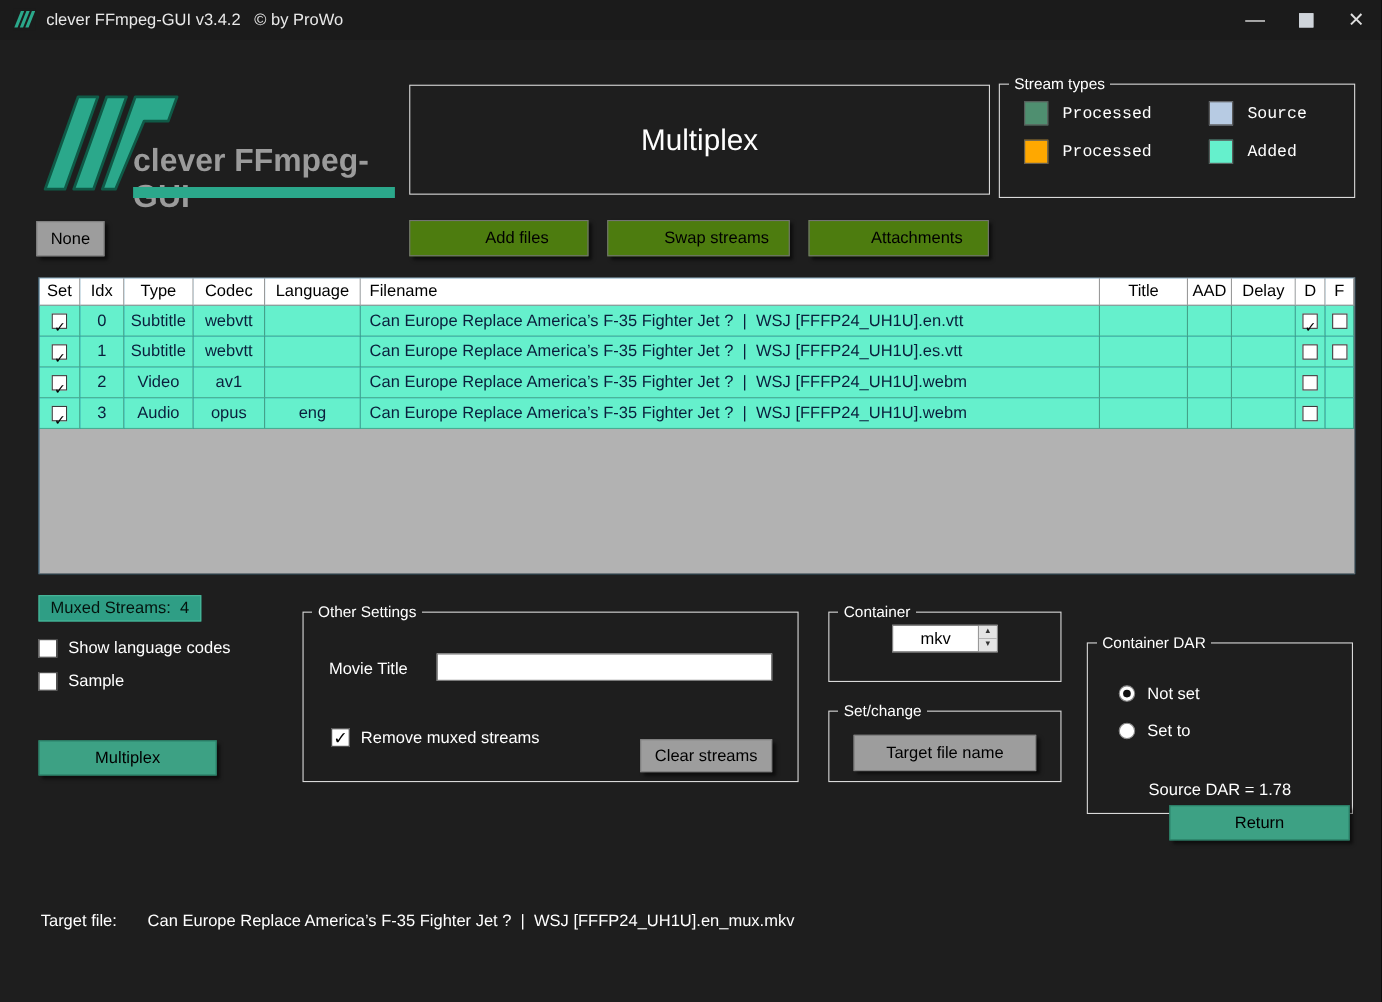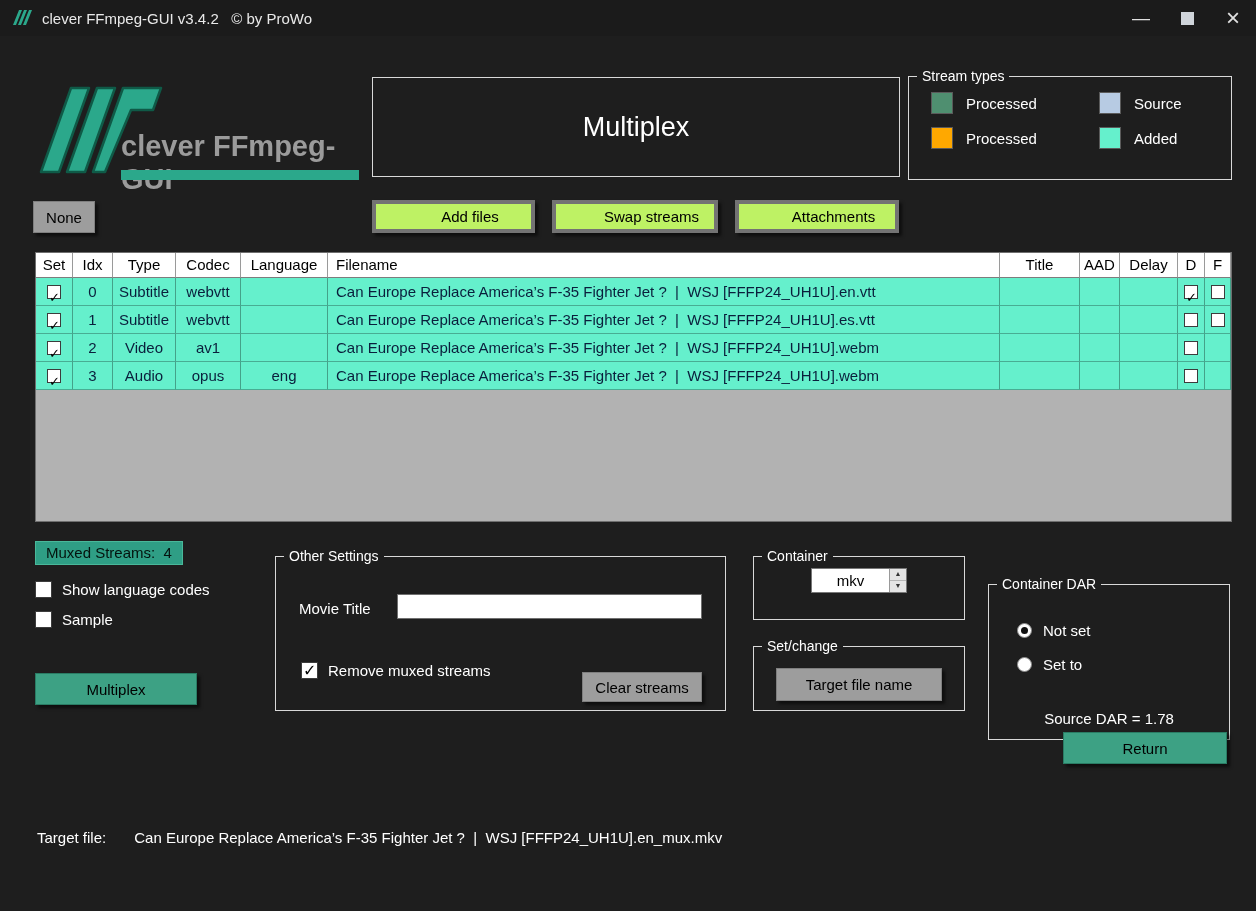--- a/index.html
+++ b/index.html
@@ -34,26 +34,26 @@
   .mode-title { color:#ffffff; font-size:27px; }
 
   
   fieldset { border:1px solid #d9d9d9; position:absolute; }
   legend { color:#ffffff; font-size:14px; padding:0 5px; margin-left:8px; }
 
   #streamTypes { left:908px; top:32px; width:324px; height:112px; }
   .legend-grid { display:grid; grid-template-columns: 168px 1fr; row-gap:13px; padding:8px 0 0 22px; }
   .legend-item { display:flex; align-items:center; gap:13px; }
   .swatch { width:22px; height:22px; border:1px solid #5a5a5a; flex:0 0 auto; }
-  .legend-label { color:#ffffff; font-size:15px; }
+  .legend-label { color:#ffffff; font-size:15px;font-family:Liberation Mono, monospace; }
 
   
   .btn { position:absolute; display:flex; align-items:center; justify-content:center;
          font-size:15px; color:#000; box-shadow:3px 3px 3px rgba(0,0,0,0.55); }
-  .btn-blue { background:#bef264; border:4px solid #737373;padding-left:33px; }
+  .btn-blue { background:#4d7c0f; border:1px solid #737373;padding-left:33px; }
   .btn-teal { background:#3da184; border:1px solid #2a7c64; }
   .btn-gray { background:#9d9d9d; border:1px solid #7f7f7f; }
 
   #noneBtn       { left:33px;  top:165px; width:62px;  height:32px; }
   #addFilesBtn   { left:372px; top:164px; width:163px; height:33px; }
   #swapBtn       { left:552px; top:164px; width:166px; height:33px; }
   #attachBtn     { left:735px; top:164px; width:164px; height:33px; }
   #multiplexBtn  { left:35px;  top:637px; width:162px; height:32px; }
   #returnBtn     { left:1063px;top:696px; width:164px; height:32px; }
 

